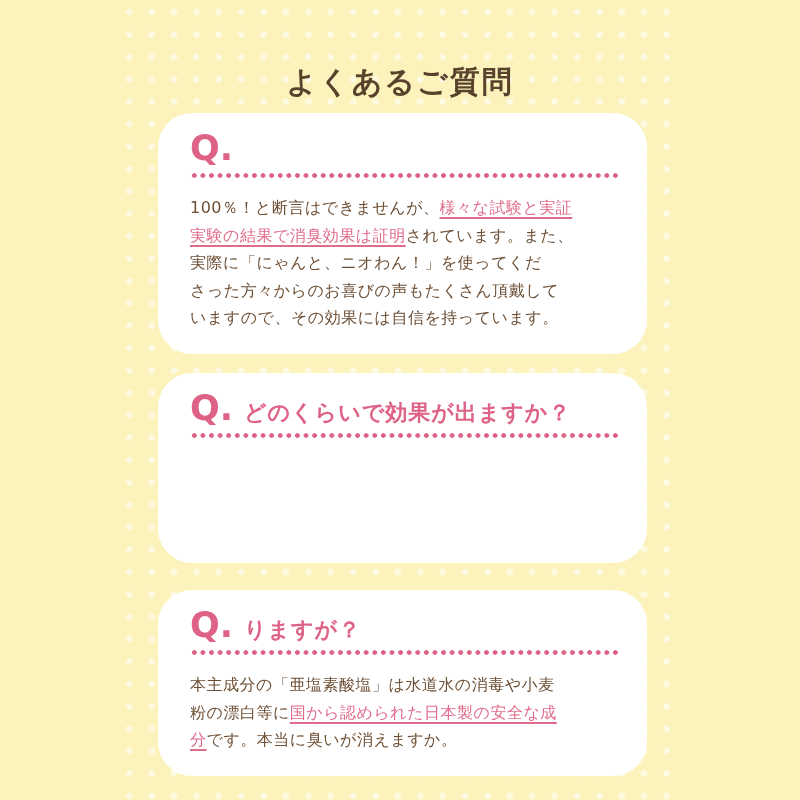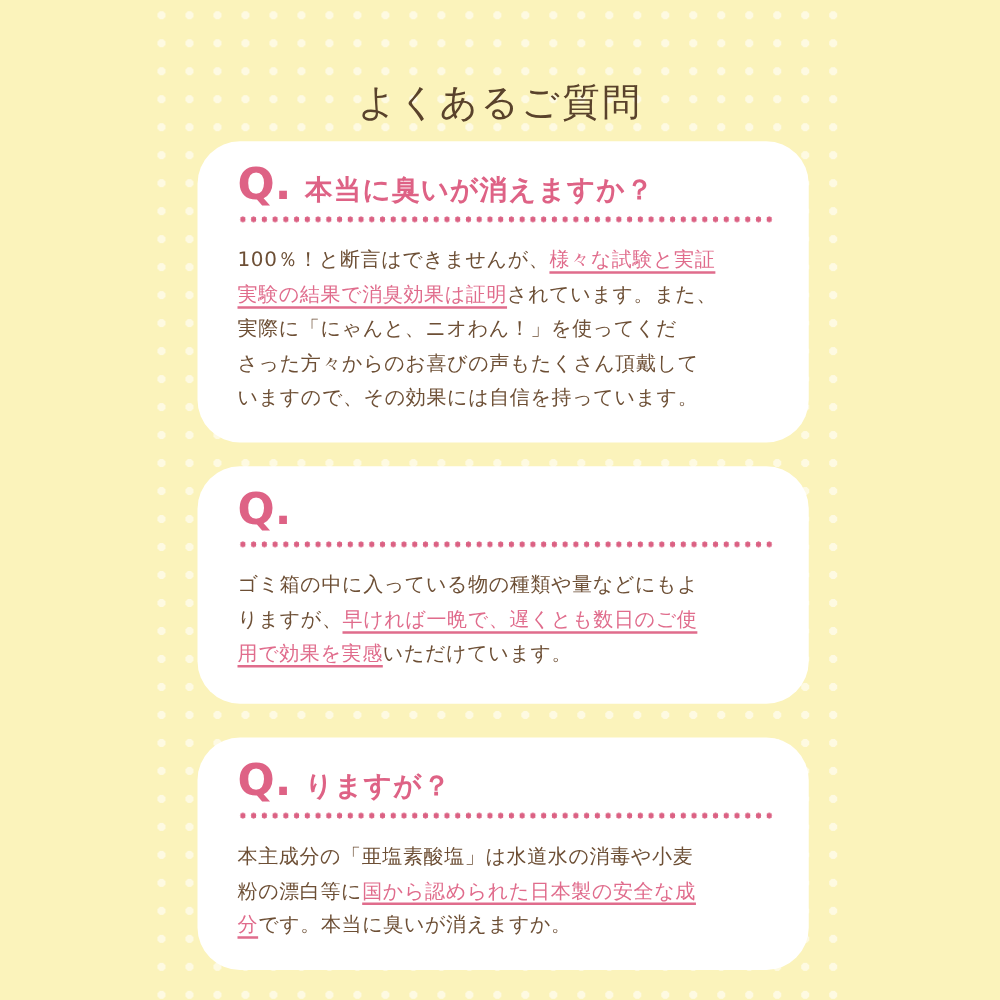--- a/index.html
+++ b/index.html
@@ -24,21 +24,21 @@
     background-size: 22.4px 22.4px;
     background-position: 0px 1px;
   }
   .page-title {
     position: absolute;
     top: 42px;
     left: 0;
     width: 800px;
     text-align: center;
     font-size: 30px;
-    font-weight: normal;
+    font-weight: bold;
     letter-spacing: 2px;
     color: #59422B;
   }
   .card {
     position: absolute;
     left: 158px;
     width: 489px;
     background: #FFFFFF;
     border-radius: 34px;
     box-sizing: border-box;
@@ -89,38 +89,35 @@
 </head>
 <body>
 
 <div class="dot-band"></div>
 
 <h1 class="page-title">よくあるご質問</h1>
 
 <section class="card card-1">
   <div class="q-row">
     <span class="q-mark">Q.</span>
-    <span class="q-text">本当に臭いが消えますか？</span>
   </div>
   <div class="dotted-divider"></div>
   <p class="answer"><span>100％！と断言はできませんが、</span><span class="hl">様々な試験と実証
 実験の結果で消臭効果は証明</span><span>されています。また、
 実際に「にゃんと、ニオわん！」を使ってくだ
 さった方々からのお喜びの声もたくさん頂戴して
 いますので、その効果には自信を持っています。</span></p>
 </section>
 
 <section class="card card-2">
   <div class="q-row">
     <span class="q-mark">Q.</span>
+    <span class="q-text">どのくらいで効果が出ますか？</span>
   </div>
   <div class="dotted-divider"></div>
-  <p class="answer"><span>ゴミ箱の中に入っている物の種類や量などにもよ
-りますが、</span><span class="hl">早ければ一晩で、遅くとも数日のご使
-用で効果を実感</span><span>いただけています。</span></p>
 </section>
 
 <section class="card card-3">
   <div class="q-row">
     <span class="q-mark">Q.</span>
     <span class="q-text">りますが？</span>
   </div>
   <div class="dotted-divider"></div>
   <p class="answer"><span>本主成分の「亜塩素酸塩」は水道水の消毒や小麦
 粉の漂白等に</span><span class="hl">国から認められた日本製の安全な成

